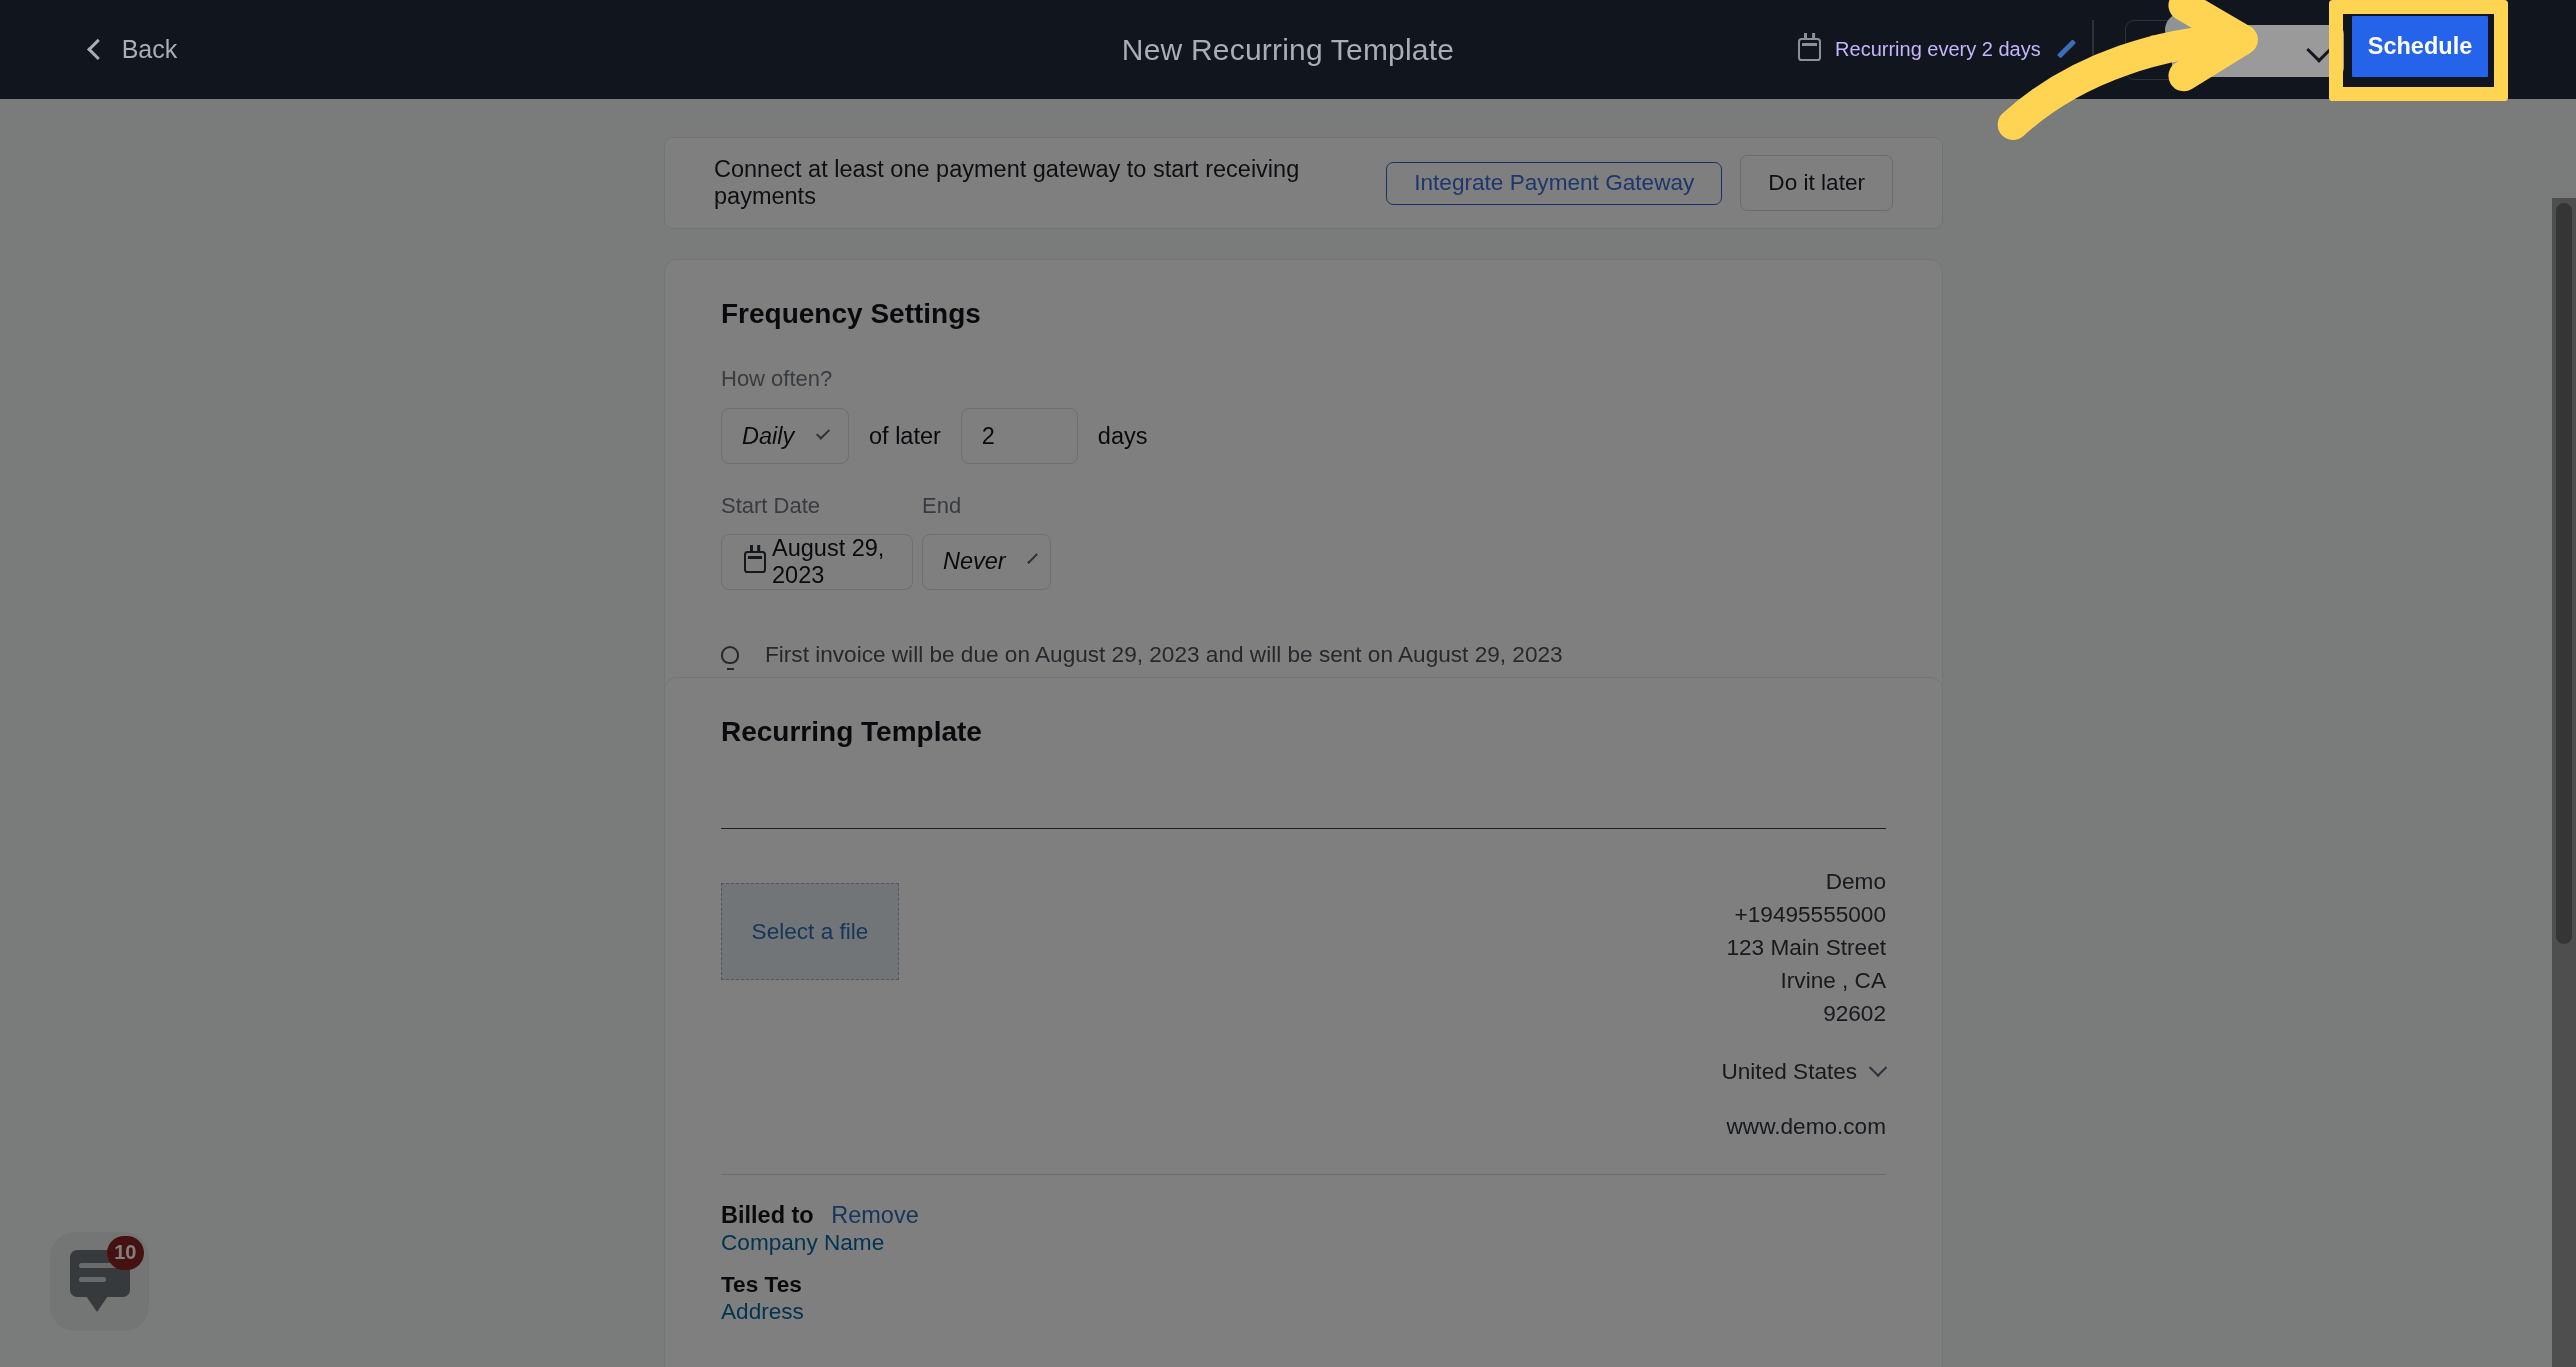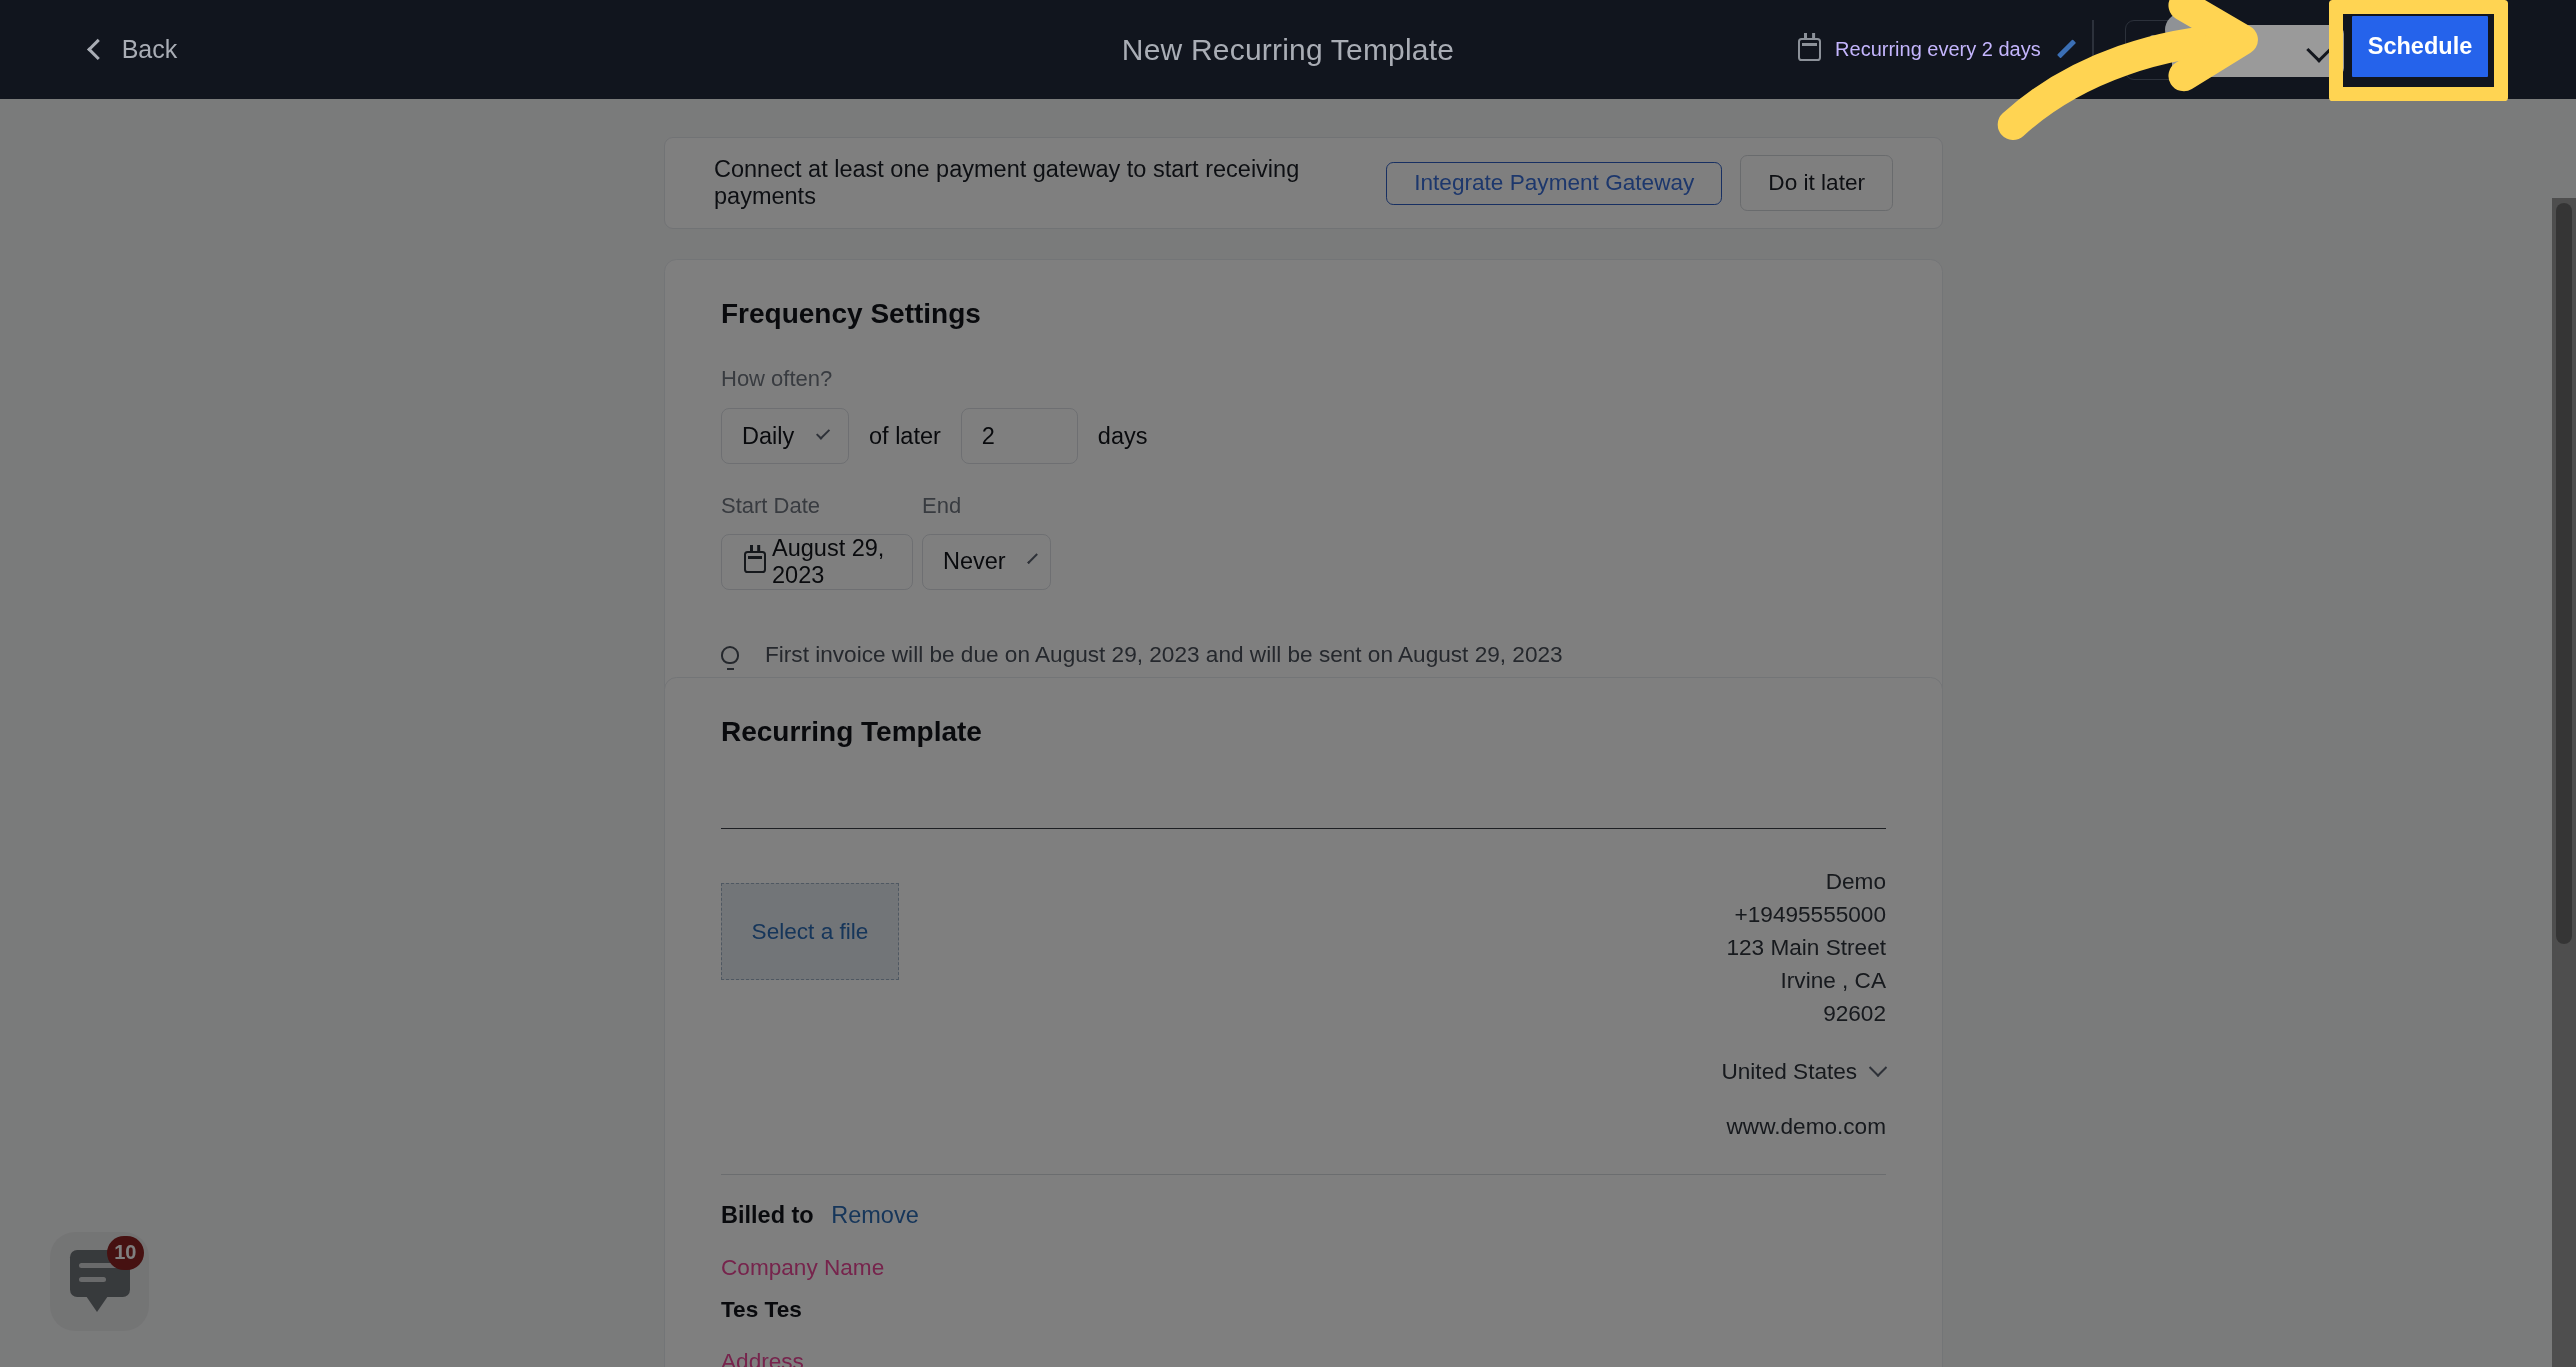--- a/index.html
+++ b/index.html
@@ -256,21 +256,21 @@
     border: 1.8px solid #dcdfe4;
     border-radius: 8.1px;
     background: transparent;
     display: flex;
     align-items: center;
     font-size: 23.5px;
     color: #12151b;
     font-family: "Liberation Sans", sans-serif;
     cursor: pointer;
   }
-  .select-box { padding: 0 20px; justify-content: space-between; gap: 27px; }
+  .select-box { padding: 0 20px; justify-content: space-between; gap: 27px; font-style: italic; }
   .input-box  { padding: 0 20px; width: 117px; }
   .date-box   { padding: 0 22px; gap: 6px; }
 
   .chev-sm {
     width: 12.6px; height: 12.6px;
     border-right: 2.7px solid #5c6370;
     border-bottom: 2.7px solid #5c6370;
     transform: rotate(45deg) translate(-3.6px,-1.8px);
   }
 
@@ -367,21 +367,21 @@
     font-size: 23.5px;
     color: #12151b;
     font-weight: bold;
   }
   .billed-head a {
     color: #2d6cb5;
     font-weight: normal;
     margin-left: 11px;
     cursor: pointer;
   }
-  .ph { font-size: 22.6px; color: #ec4899; margin-top: 26px; }
+  .ph { font-size: 22.6px; color: #0369a1; margin-top: 1px; }
   .val { font-size: 22.6px; color: #12151b; margin-top: 16.3px; font-weight: bold; }
 
   
   #chat-widget {
     position: absolute;
     left: 50px;
     bottom: 36px;
     width: 99px;
     height: 99px;
     border-radius: 25px;

